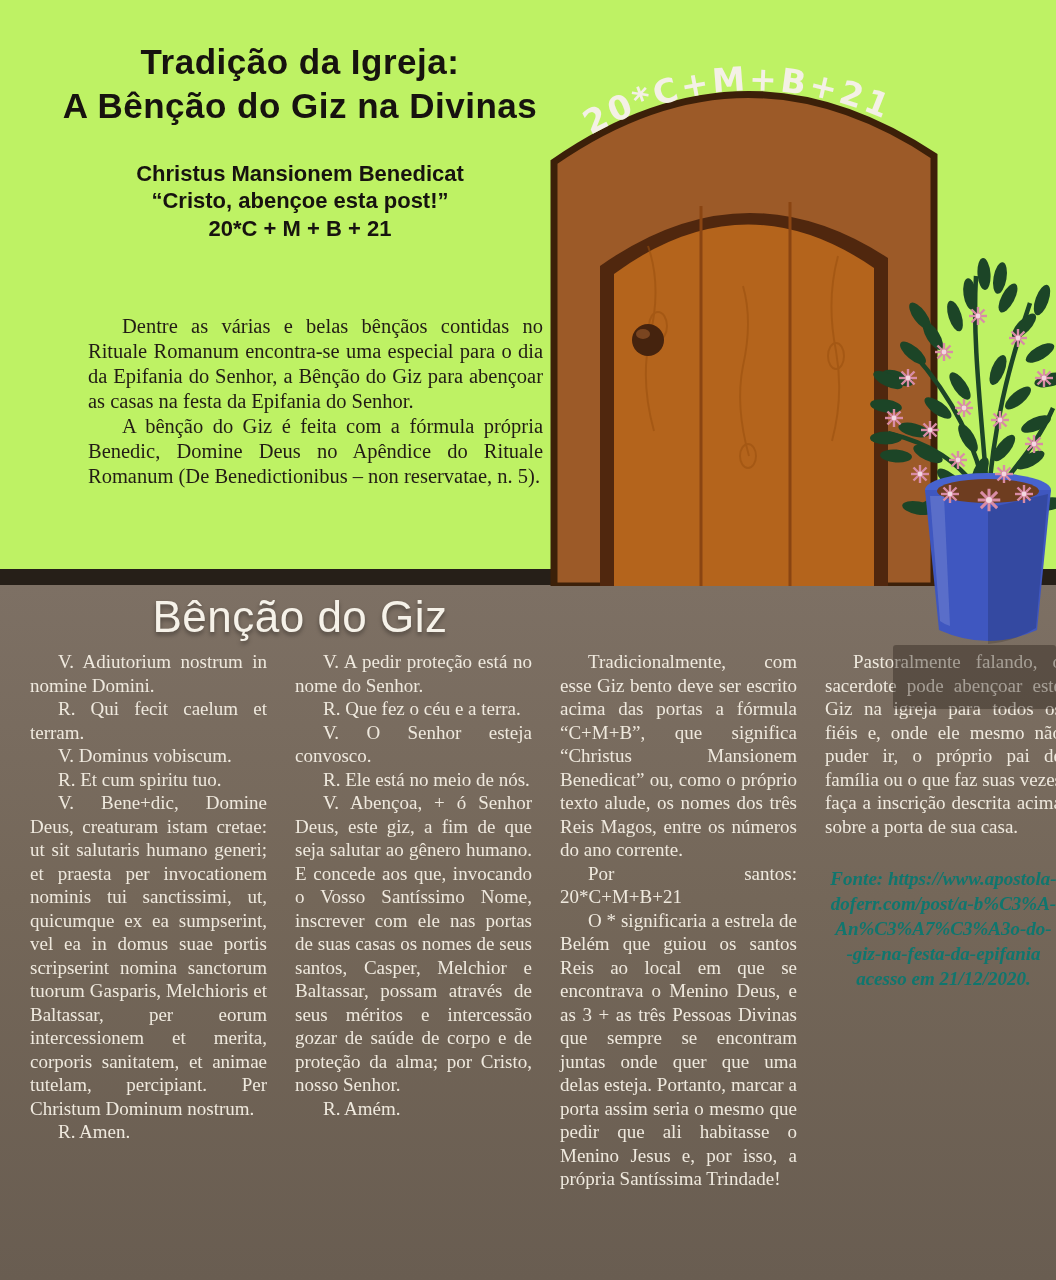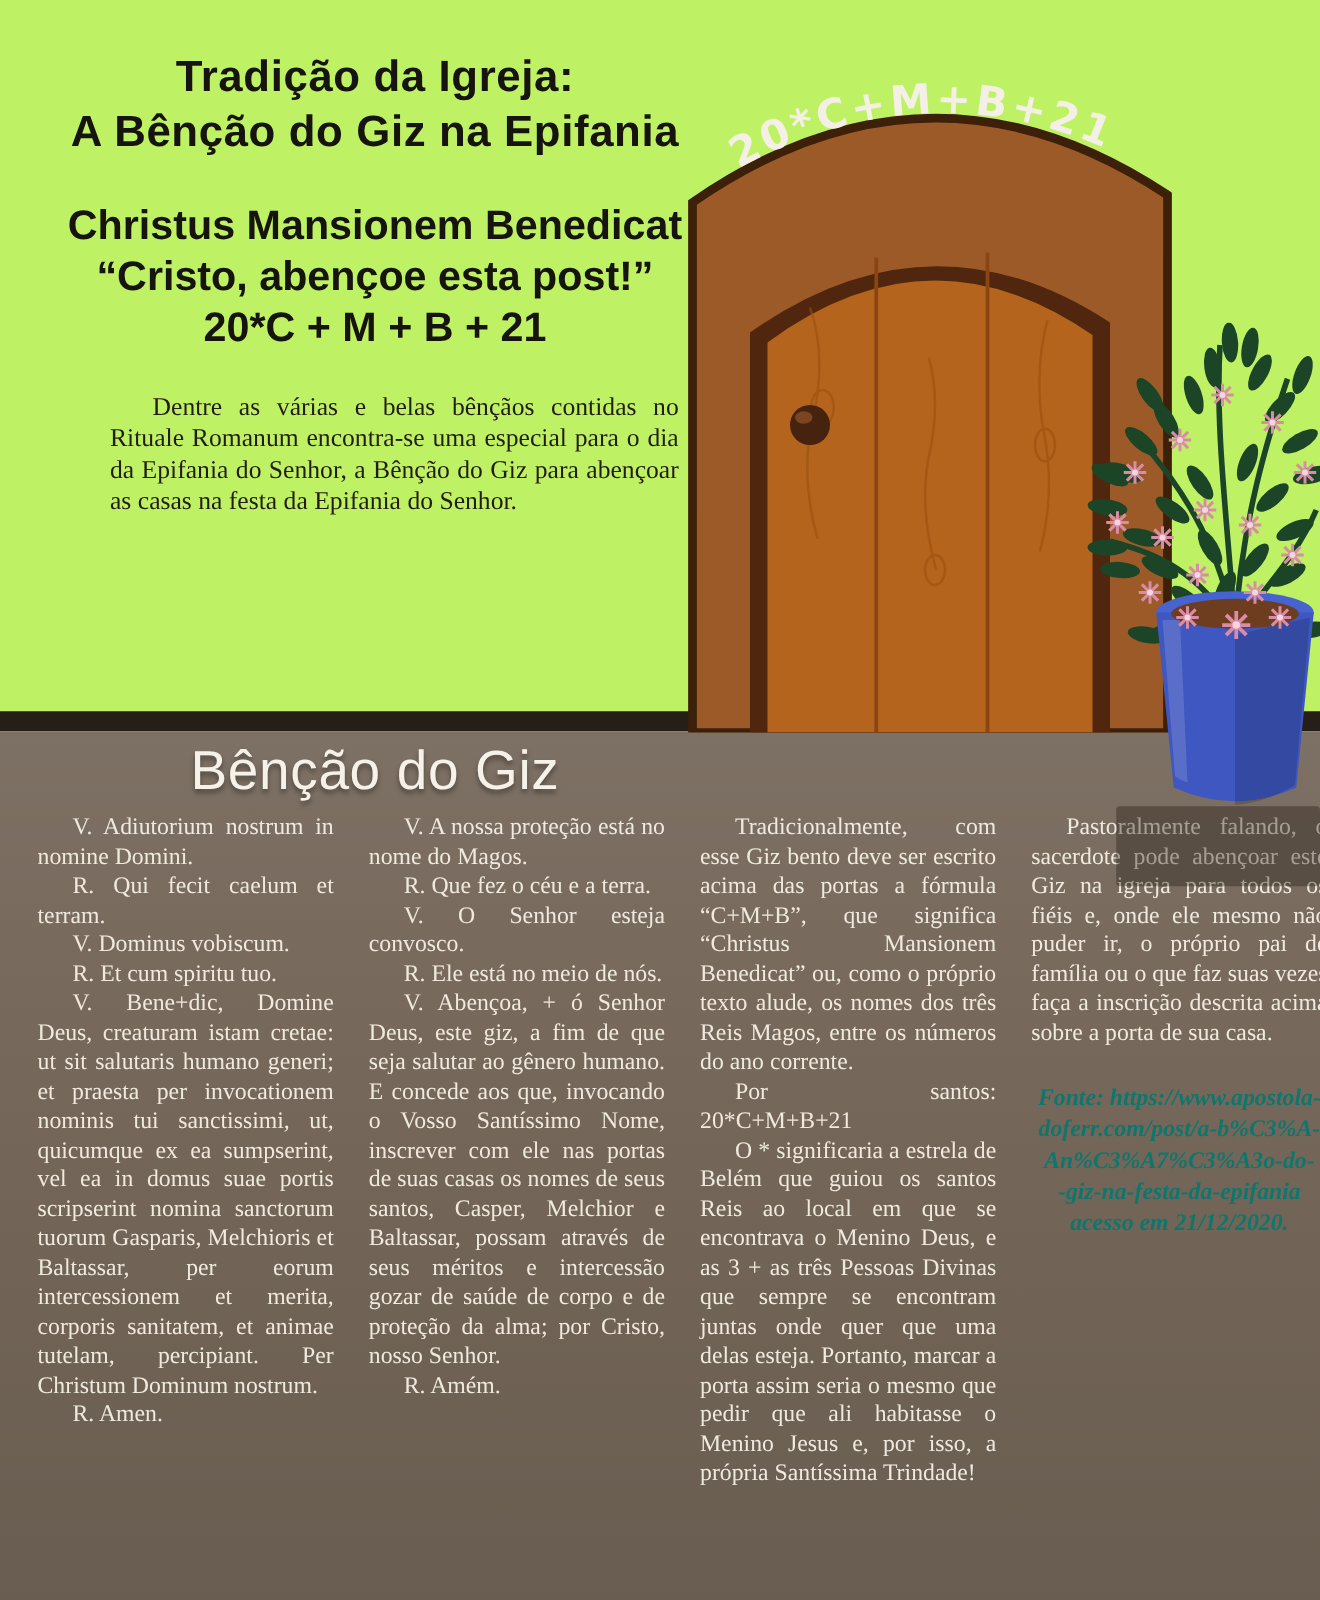--- a/index.html
+++ b/index.html
@@ -3,21 +3,21 @@
 <meta charset="utf-8">
 <style>
   html,body{margin:0;padding:0;}
   .page{position:relative;width:1056px;height:1280px;overflow:hidden;background:#e9e5da;font-family:"Liberation Sans",sans-serif;}
 
   
   .top-section{position:absolute;left:0;top:0;width:1056px;height:570px;background:#bef264;padding-left:33px;}
   .title-block{position:absolute;left:18px;top:40px;width:564px;text-align:center;
     font-weight:bold;font-size:35px;line-height:1.26;color:#17130f;letter-spacing:.5px;}
   .subtitle-block{position:absolute;left:18px;top:160px;width:564px;text-align:center;
-    font-weight:bold;font-size:33px;line-height:1.24;color:#17130f;}
+    font-weight:bold;font-size:22px;line-height:1.24;color:#17130f;}
   .intro-block{position:absolute;left:88px;top:314px;width:455px;
     font-family:"Liberation Serif",serif;font-size:20.5px;line-height:1.22;
     text-align:justify;color:#221c15;}
   .intro-block p{margin:0;text-indent:34px;}
 
   
   .threshold{position:absolute;left:0;top:569px;width:1056px;height:16px;background:#261f18;}
 
   
   .bottom-section{position:absolute;left:0;top:585px;width:1056px;height:695px;
@@ -46,29 +46,30 @@
   .plant-svg{position:absolute;left:858px;top:258px;width:198px;height:412px;z-index:4;}
 </style>
 </head>
 <body>
 
 <div class="page">
 
   <div class="top-section">
     <div class="title-block">
       <div>Tradição da Igreja:</div>
-      <div>A Bênção do Giz na Epifania</div>
+      <div>A Bênção do Giz na Divinas</div>
     </div>
     <div class="subtitle-block">
       <div>Christus Mansionem Benedicat</div>
       <div>“Cristo, abençoe esta post!”</div>
       <div>20*C + M + B + 21</div>
     </div>
     <div class="intro-block">
       <p>Dentre as várias e belas bênçãos contidas no Rituale Romanum encontra-se uma especial para o dia da Epifania do Senhor, a Bênção do Giz para abençoar as casas na festa da Epifania do Senhor.</p>
+      <p>A bênção do Giz é feita com a fórmula própria Benedic, Domine Deus no Apêndice do Rituale Romanum (De Benedictionibus – non reservatae, n. 5).</p>
     </div>
   </div>
 
   <svg class="door-svg" viewBox="0 0 392 560" xmlns="http://www.w3.org/2000/svg">
 
     <path d="M6,560 L6,136 Q196,4 386,130 L386,560 Z" fill="#9c5a28" stroke="#3c2009" stroke-width="7"></path>
 
     <path d="M52,560 L52,240 Q196,138 340,232 L340,560 Z" fill="#50270e"></path>
 
     <path d="M66,560 L66,248 Q196,152 326,242 L326,560 Z" fill="#b4641c"></path>
@@ -197,21 +198,21 @@
     <div>
       <p>V. Adiutorium nostrum in nomine Domini.</p>
       <p>R. Qui fecit caelum et terram.</p>
       <p class="mt-md">V. Dominus vobiscum.</p>
       <p class="mt-sm">R. Et cum spiritu tuo.</p>
       <p class="mt-lg">V. Bene+dic, Domine Deus, creaturam istam cretae: ut sit salutaris humano generi; et praesta per invocationem nominis tui sanctissimi, ut, quicumque ex ea sumpserint, vel ea in domus suae portis scripserint nomina sanctorum tuorum Gasparis, Melchioris et Baltassar, per eorum intercessionem et merita, corporis sanitatem, et animae tutelam, percipiant. Per Christum Dominum nostrum.</p>
       <p>R. Amen.</p>
     </div>
 
     <div>
-      <p>V. A nossa proteção está no nome do Magos.</p>
+      <p>V. A pedir proteção está no nome do Senhor.</p>
       <p>R. Que fez o céu e a terra.</p>
       <p class="mt-md">V. O Senhor esteja convosco.</p>
       <p>R. Ele está no meio de nós.</p>
       <p class="mt-sm">V. Abençoa, + ó Senhor Deus, este giz, a fim de que seja salutar ao gênero humano. E concede aos que, invocando o Vosso Santíssimo Nome, inscrever com ele nas portas de suas casas os nomes de seus santos, Casper, Melchior e Baltassar, possam através de seus méritos e intercessão gozar de saúde de corpo e de proteção da alma; por Cristo, nosso Senhor.</p>
       <p>R. Amém.</p>
     </div>
 
     <div>
       <p>Tradicionalmente, com esse Giz bento deve ser escrito acima das portas a fórmula “C+M+B”, que significa “Christus Mansionem Benedicat” ou, como o próprio texto alude, os nomes dos três Reis Magos, entre os números do ano corrente.</p>
       <p class="mt-md exemplo">Por santos:</p>

